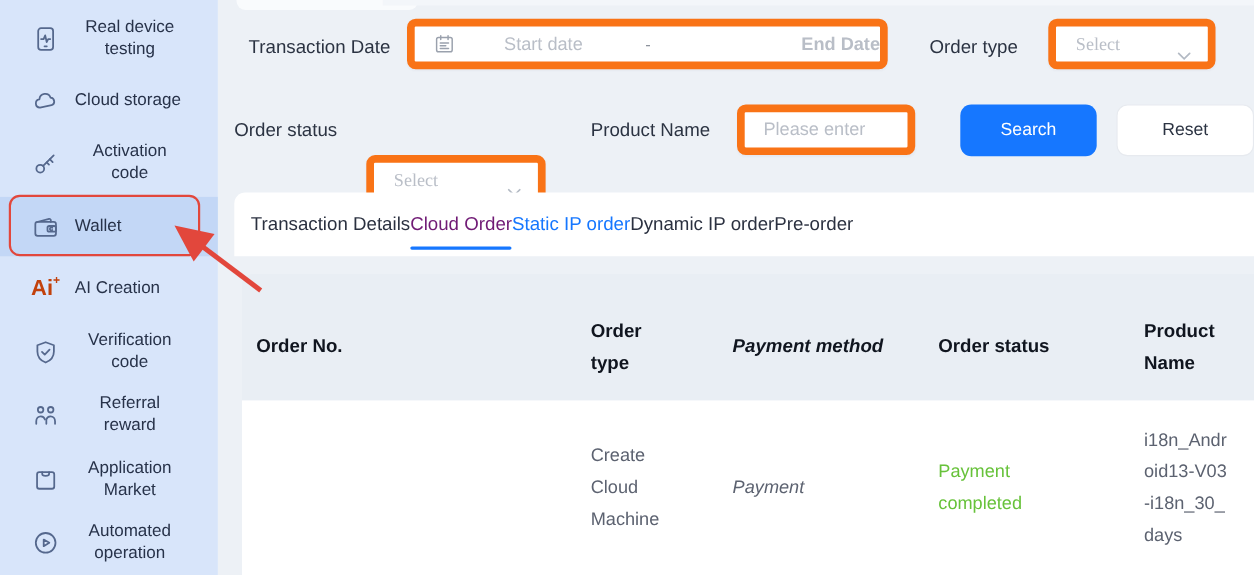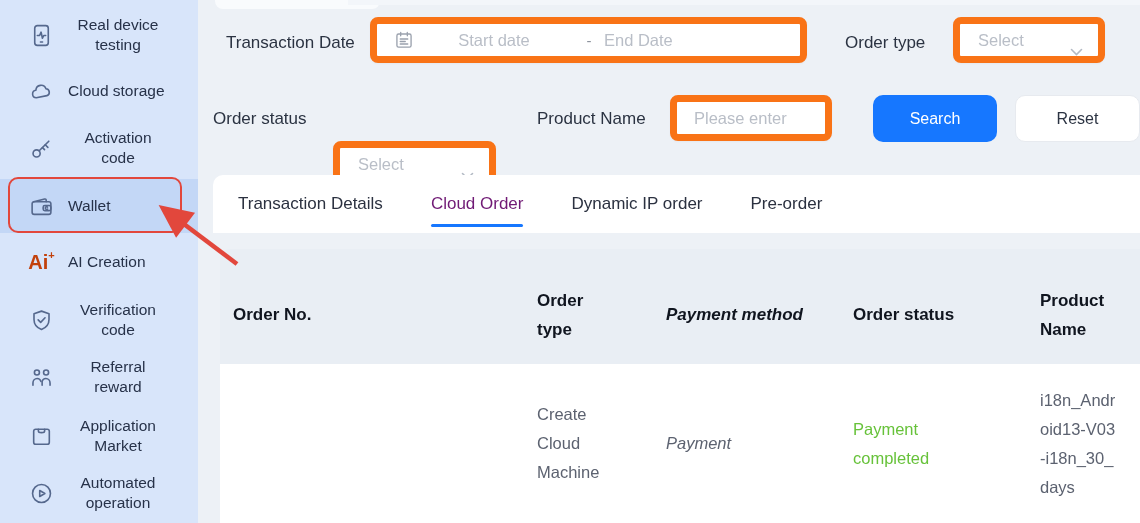--- a/index.html
+++ b/index.html
@@ -32,38 +32,38 @@
 
   
   .flabel{font-size:17px;color:#2b3342;line-height:21px;white-space:nowrap;}
   .fbox{background:#fff;border:7px solid #f97316;border-radius:8px;box-sizing:border-box;
     box-shadow:0 1px 2px rgba(40,60,90,.04);display:flex;align-items:center;}
   .ph{color:#b9bec7;font-size:16.5px;}
   .date-range{left:370px;top:17px;width:437px;height:46px;}
   .date-range .cal{margin-left:17px;flex:0 0 20px;display:flex;}
   .date-range .seg-start{flex:0 0 160px;text-align:center;}
   .date-range .seg-sep{flex:0 0 30px;text-align:center;color:#8d939d;font-size:15px;}
-  .date-range .seg-end{flex:1 1 auto;text-align:left;}
-  .select-box{padding-left:18px;position:relative;}
+  .date-range .seg-end{flex:1 1 auto;text-align:right;font-weight:bold;}
+  .select-box{padding-left:18px;position:relative;font-family:Liberation Serif, serif;}
   .select-box .chev{position:absolute;right:15px;top:19px;}
   .sel-order-type{left:953px;top:17px;width:152px;height:46px;}
   .sel-order-status{left:333px;top:95px;width:163px;height:46px;}
   .inp-product{left:670px;top:95px;width:162px;height:46px;padding-left:17px;}
   .lbl-tdate{left:226px;top:32px;}
   .lbl-otype{left:845px;top:32px;}
   .lbl-ostatus{left:213px;top:108px;}
   .lbl-pname{left:537px;top:108px;}
   .btn{border-radius:10px;font-size:16px;display:flex;align-items:center;justify-content:center;
     box-sizing:border-box;cursor:pointer;}
   .btn-search{left:873px;top:95px;width:124px;height:47px;background:#1677ff;color:#fff;border:none;}
   .btn-reset{left:1015px;top:95px;width:125px;height:47px;background:#fff;color:#2b3342;border:1px solid #e7eaef;}
 
   
   .tabs-strip{left:213px;top:175px;width:927px;height:58px;background:#fff;border-radius:10px 0 0 0;
-    display:flex;align-items:center;padding-left:25px;box-sizing:border-box;gap:48px;}
+    display:flex;align-items:center;padding-left:15px;box-sizing:border-box;}
   .tab{position:relative;height:58px;display:flex;align-items:center;font-size:17px;color:#2b3140;cursor:pointer;white-space:nowrap;}
   .tab.blue{color:#1677ff;}
   .tab.active{color:#701a75;}
   .tab.active::after{content:"";position:absolute;left:0;right:0;bottom:6px;height:3px;background:#1677ff;border-radius:2px;}
 
   
   .thead{left:220px;top:233px;width:920px;height:131px;background:#e9eef4;border-radius:10px 0 0 0;margin-top:16px;}
   .tbody-row{left:220px;top:364px;width:920px;height:159px;background:#ffffff;}
   .cell{position:absolute;top:0;height:100%;display:flex;align-items:center;}
   .hcell{font-size:17px;font-weight:700;color:#10151f;line-height:29px;}
@@ -231,20 +231,21 @@
 <div class="abs fbox inp-product">
   <span class="ph">Please enter</span>
 </div>
 
 <button class="abs btn btn-search">Search</button>
 <button class="abs btn btn-reset">Reset</button>
 
 <div class="abs tabs-strip">
   <div class="tab">Transaction Details</div>
   <div class="tab active">Cloud Order</div>
+  <div class="tab blue">Static IP order</div>
   <div class="tab">Dynamic IP order</div>
   <div class="tab">Pre-order</div>
 </div>
 
 <div class="abs thead">
   <div class="cell hcell c1">Order No.</div>
   <div class="cell hcell c2">Order type</div>
   <div class="cell hcell c3">Payment method</div>
   <div class="cell hcell c4">Order status</div>
   <div class="cell hcell c5">Product Name</div>

